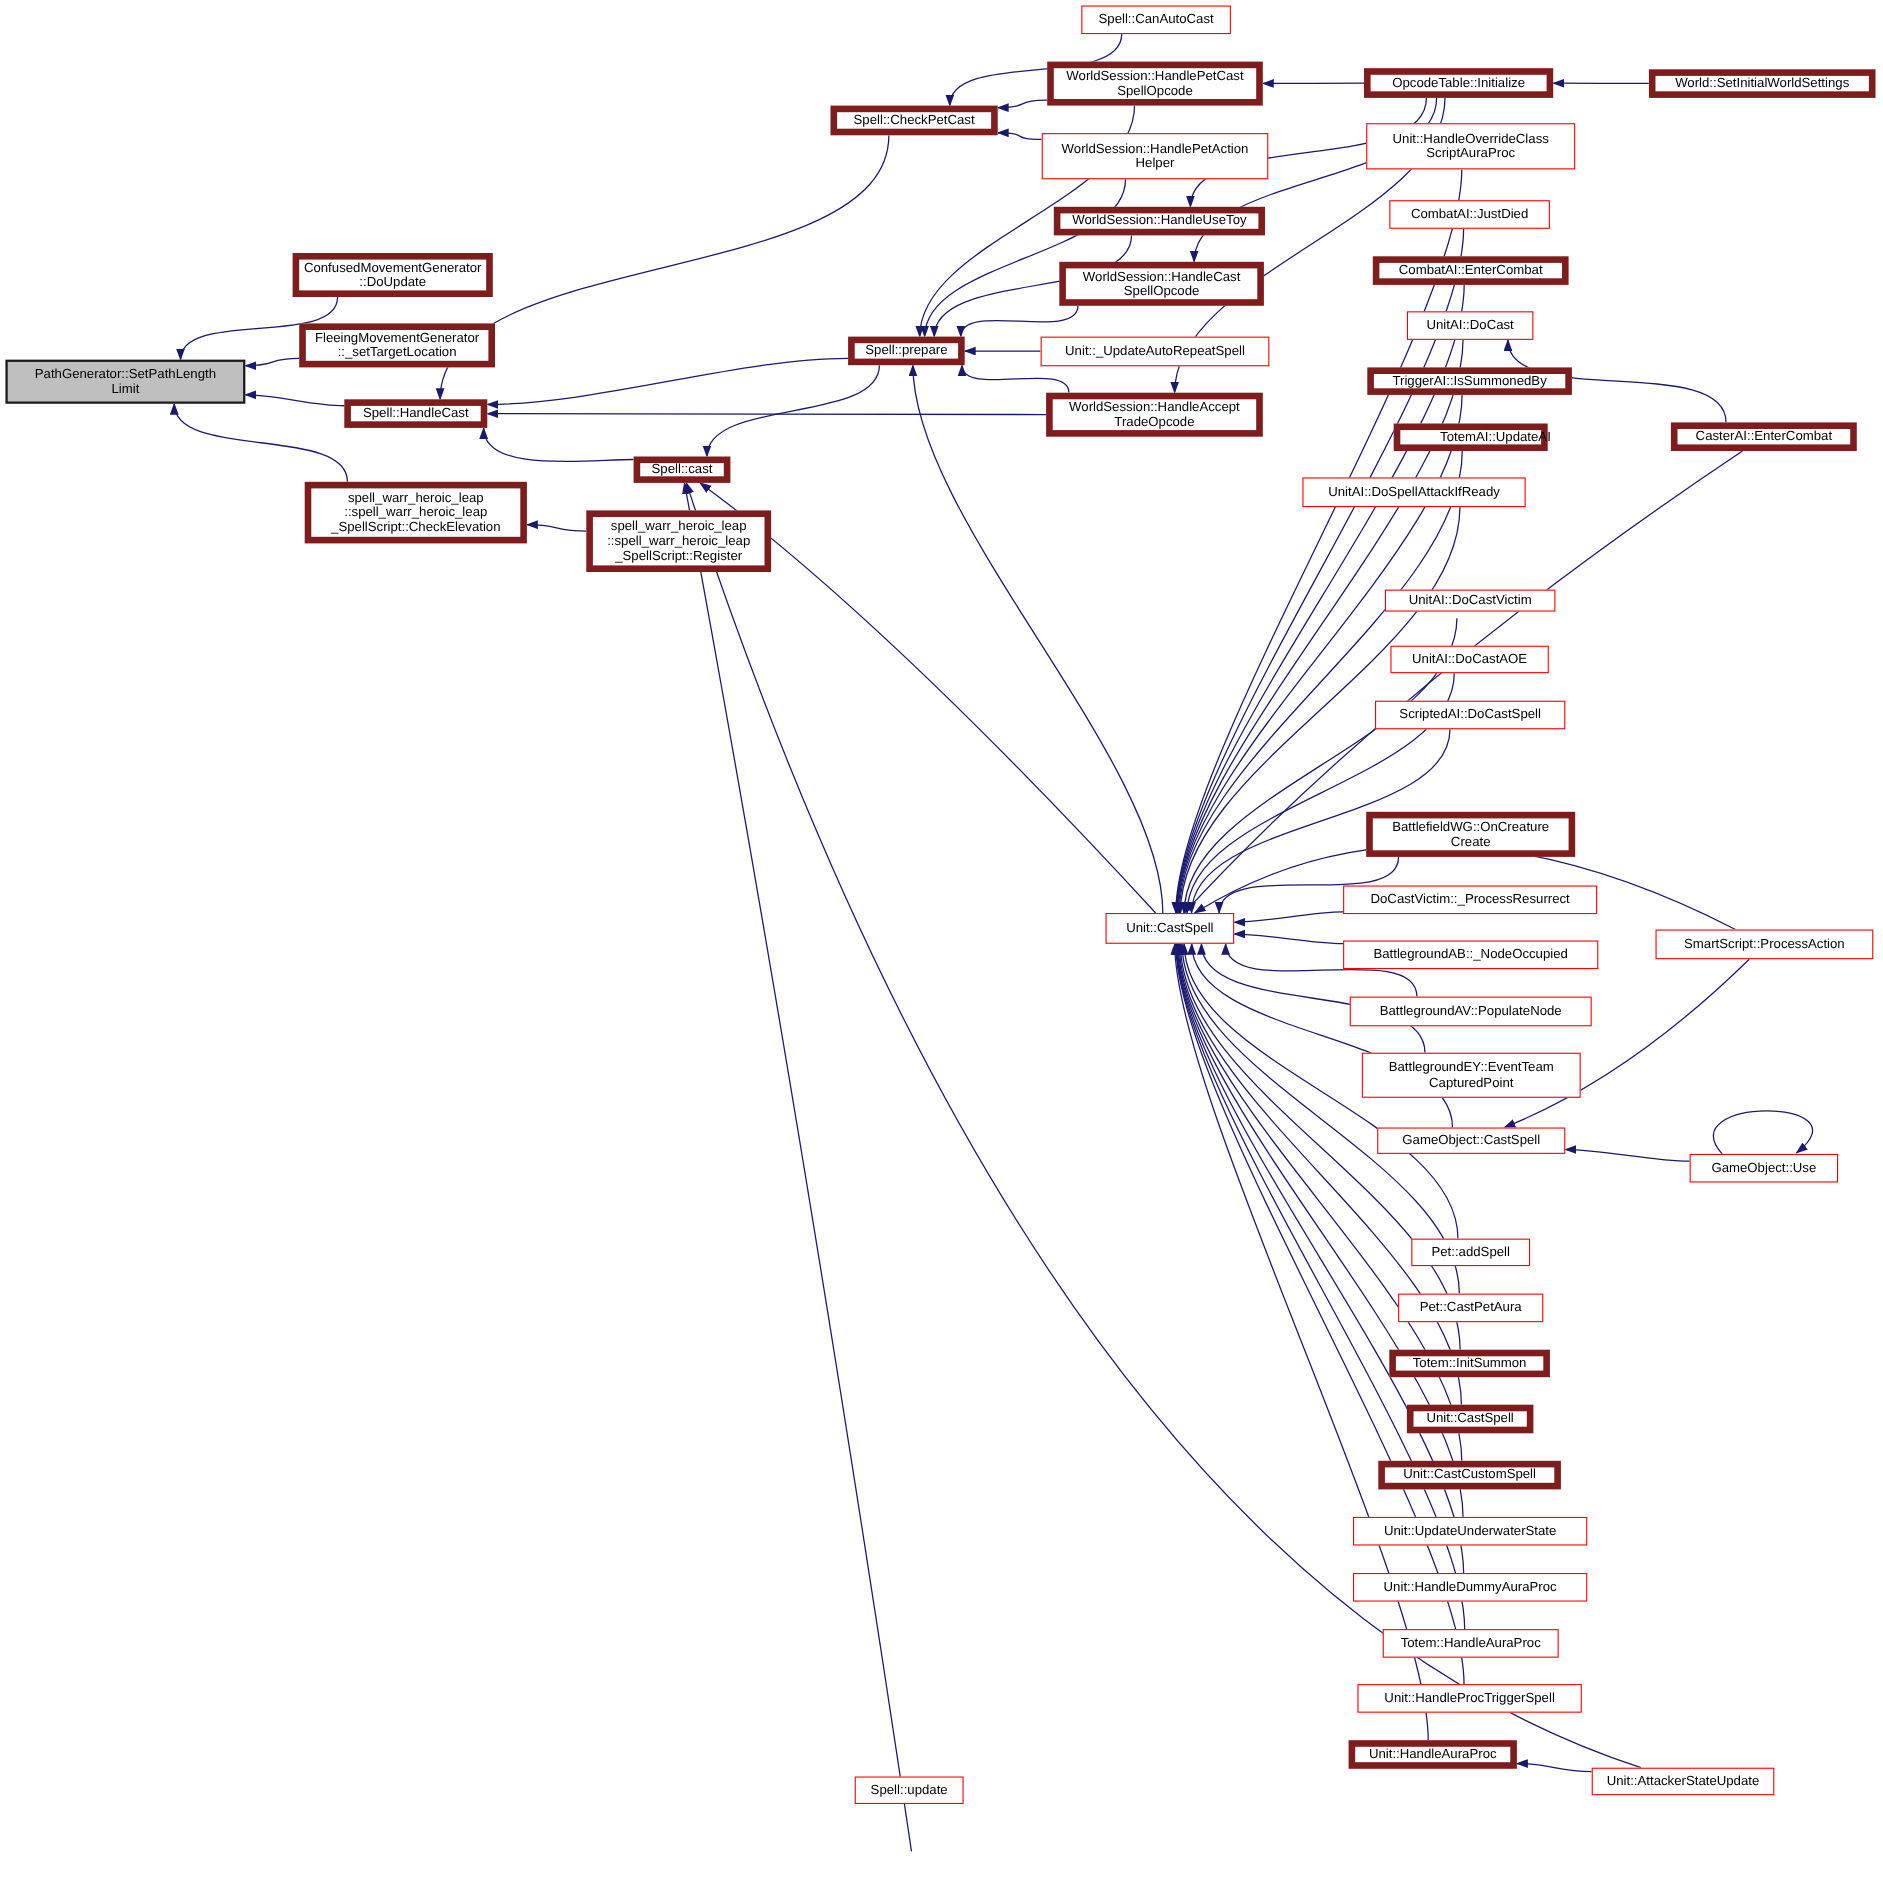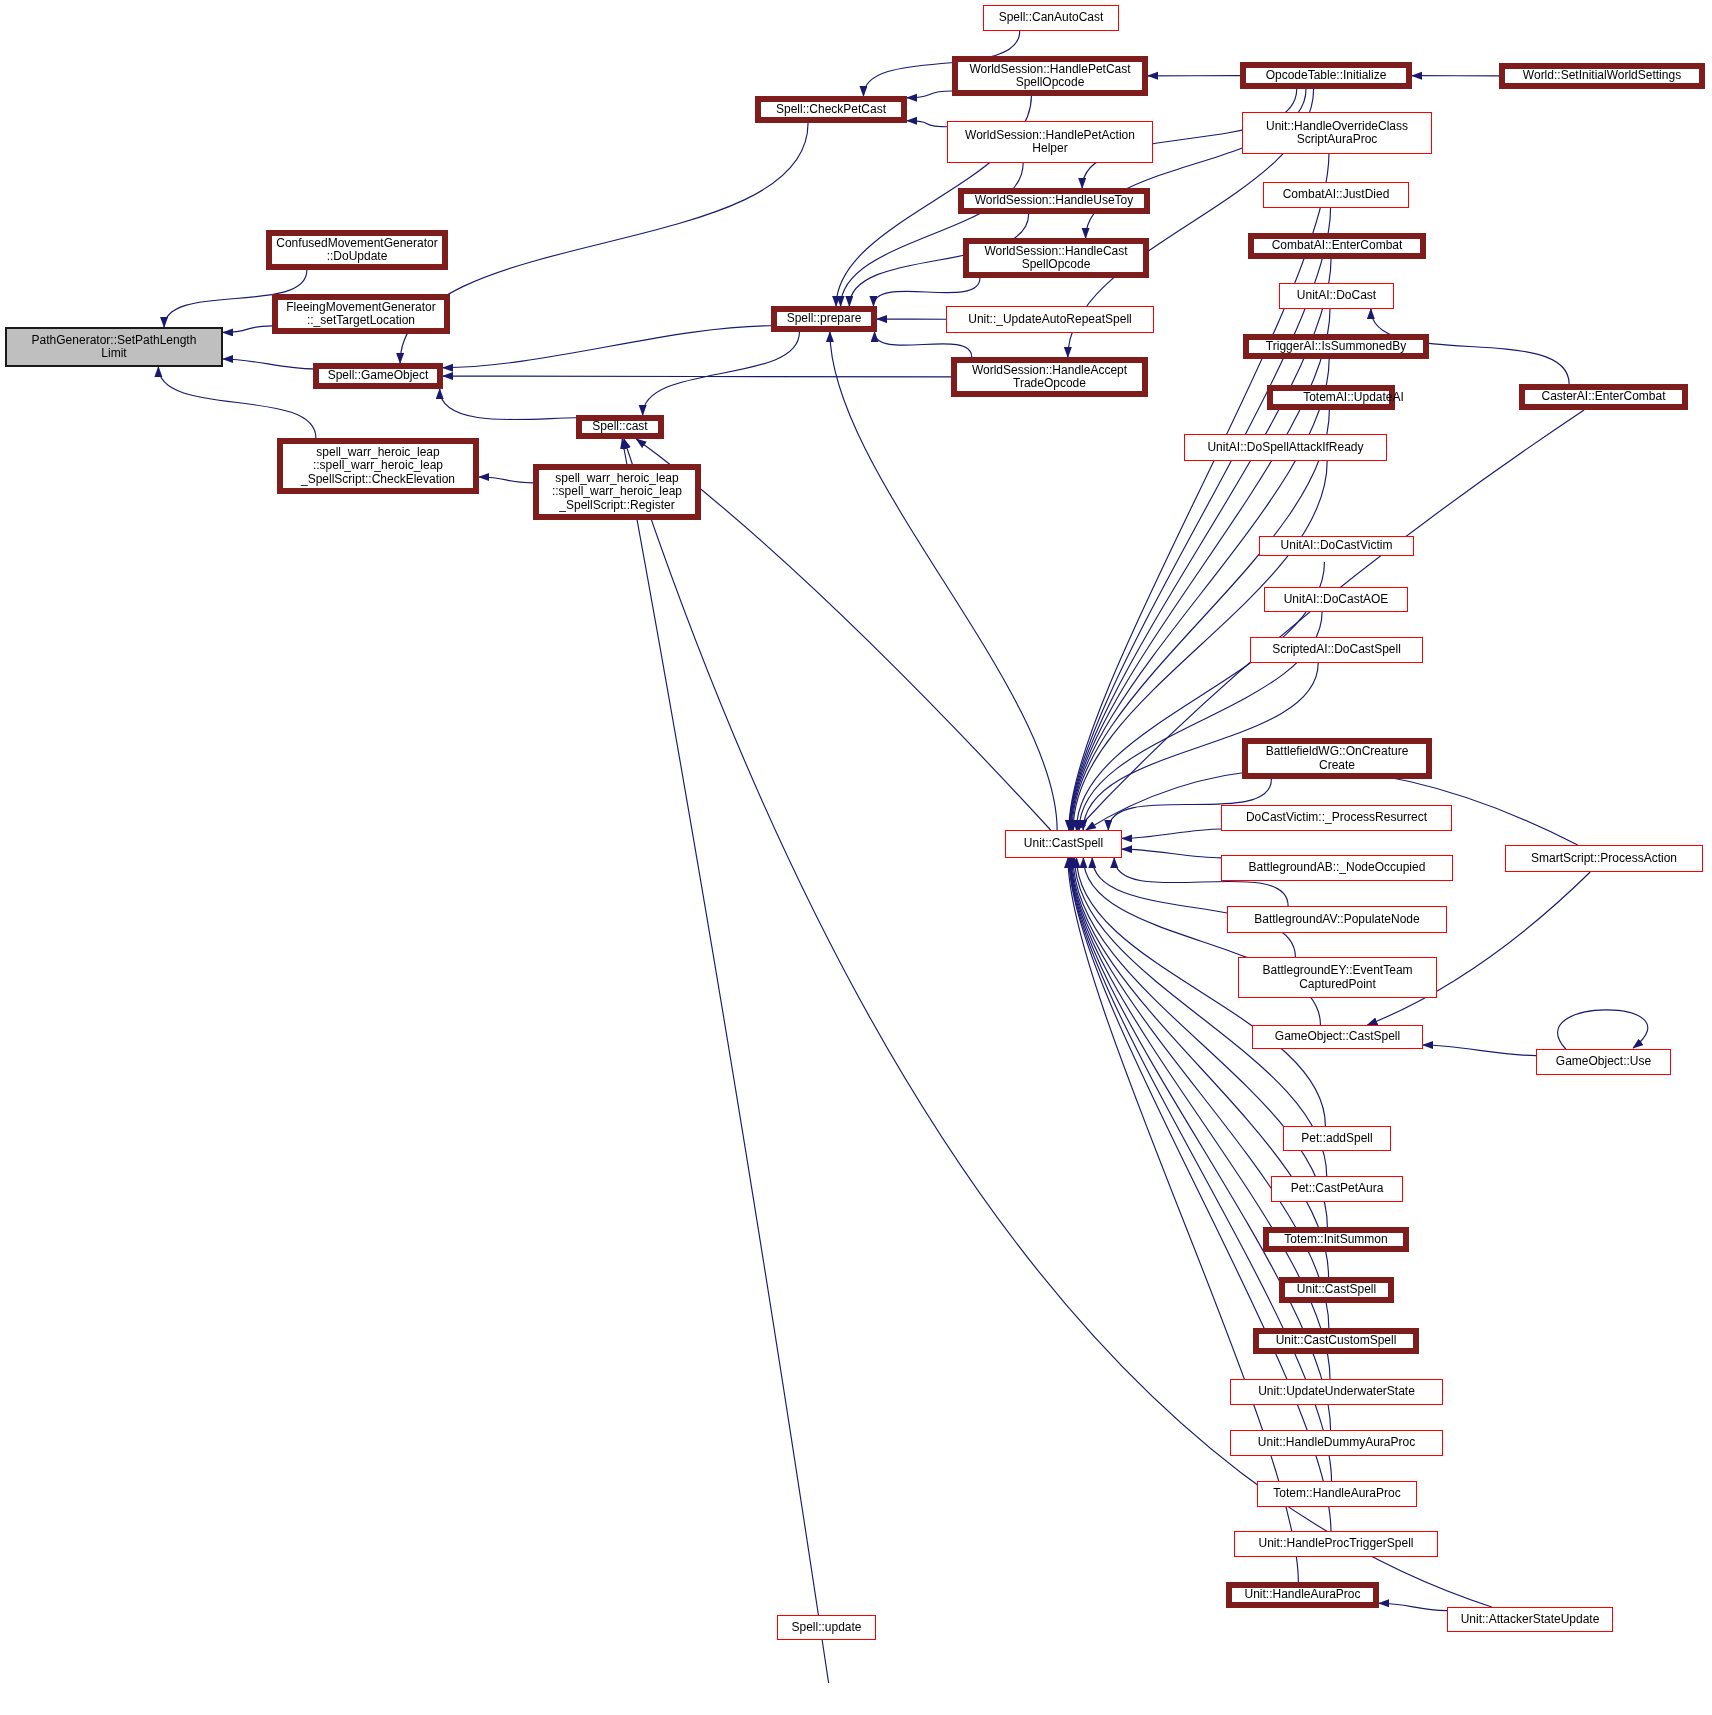--- a/index.html
+++ b/index.html
@@ -87,21 +87,21 @@
       <path d="M1330.9392857142857,1531 C1330.9392857142857,1391 1068.95,998 1068.95,858" class="edge" stroke="#191970" marker-end="url(#arrow)"></path>
       <path d="M1298.3628495339547,1582 C1298.3628495339547,1442 1067.9553928095872,998 1067.9553928095872,858" class="edge" stroke="#191970" marker-end="url(#arrow)"></path>
     </svg>
 
   <div class="node main" style="left:5px;top:327px;width:218px;height:40px;">PathGenerator::SetPathLength
 Limit</div>
   <div class="node" style="left:266px;top:230px;width:182px;height:40px;">ConfusedMovementGenerator
 ::DoUpdate</div>
   <div class="node" style="left:272px;top:294px;width:178px;height:40px;">FleeingMovementGenerator
 ::_setTargetLocation</div>
-  <div class="node" style="left:313px;top:363px;width:130px;height:26px;">Spell::GameObject</div>
+  <div class="node" style="left:313px;top:363px;width:130px;height:26px;">Spell::HandleCast</div>
   <div class="node" style="left:277px;top:438px;width:202px;height:56px;">spell_warr_heroic_leap
 ::spell_warr_heroic_leap
 _SpellScript::CheckElevation</div>
   <div class="node" style="left:533px;top:464px;width:168px;height:56px;">spell_warr_heroic_leap
 ::spell_warr_heroic_leap
 _SpellScript::Register</div>
   <div class="node" style="left:576px;top:415px;width:88px;height:24px;">Spell::cast</div>
   <div class="node" style="left:755px;top:96px;width:152px;height:27px;">Spell::CheckPetCast</div>
   <div class="node red" style="left:983px;top:5px;width:136px;height:26px;">Spell::CanAutoCast</div>
   <div class="node" style="left:952px;top:56px;width:196px;height:40px;">WorldSession::HandlePetCast
@@ -116,21 +116,21 @@
   <div class="node" style="left:951px;top:357px;width:197px;height:40px;">WorldSession::HandleAccept
 TradeOpcode</div>
   <div class="node" style="left:1240px;top:62px;width:172px;height:27px;">OpcodeTable::Initialize</div>
   <div class="node" style="left:1499px;top:63px;width:206px;height:26px;">World::SetInitialWorldSettings</div>
   <div class="node red" style="left:1242px;top:112px;width:190px;height:42px;">Unit::HandleOverrideClass
 ScriptAuraProc</div>
   <div class="node red" style="left:1263px;top:182px;width:146px;height:26px;">CombatAI::JustDied</div>
   <div class="node" style="left:1248px;top:233px;width:178px;height:26px;">CombatAI::EnterCombat</div>
   <div class="node red" style="left:1279px;top:283px;width:115px;height:26px;">UnitAI::DoCast</div>
   <div class="node" style="left:1243px;top:334px;width:186px;height:25px;">TriggerAI::IsSummonedBy</div>
-  <div class="node" style="left:1267px;top:385px;width:128px;height:25px;padding-left:48px;">TotemAI::UpdateAI</div>
+  <div class="node" style="left:1267px;top:385px;width:140px;height:25px;padding-left:48px;">TotemAI::UpdateAI</div>
   <div class="node red" style="left:1184px;top:434px;width:203px;height:27px;">UnitAI::DoSpellAttackIfReady</div>
   <div class="node red" style="left:1259px;top:536px;width:155px;height:20px;">UnitAI::DoCastVictim</div>
   <div class="node red" style="left:1264px;top:587px;width:144px;height:25px;">UnitAI::DoCastAOE</div>
   <div class="node red" style="left:1250px;top:637px;width:173px;height:26px;">ScriptedAI::DoCastSpell</div>
   <div class="node" style="left:1519px;top:384px;width:169px;height:26px;">CasterAI::EnterCombat</div>
   <div class="node" style="left:1242px;top:738px;width:190px;height:41px;">BattlefieldWG::OnCreature
 Create</div>
   <div class="node red" style="left:1221px;top:805px;width:231px;height:26px;">DoCastVictim::_ProcessResurrect</div>
   <div class="node red" style="left:1221px;top:855px;width:232px;height:26px;">BattlegroundAB::_NodeOccupied</div>
   <div class="node red" style="left:1227px;top:906px;width:220px;height:27px;">BattlegroundAV::PopulateNode</div>

